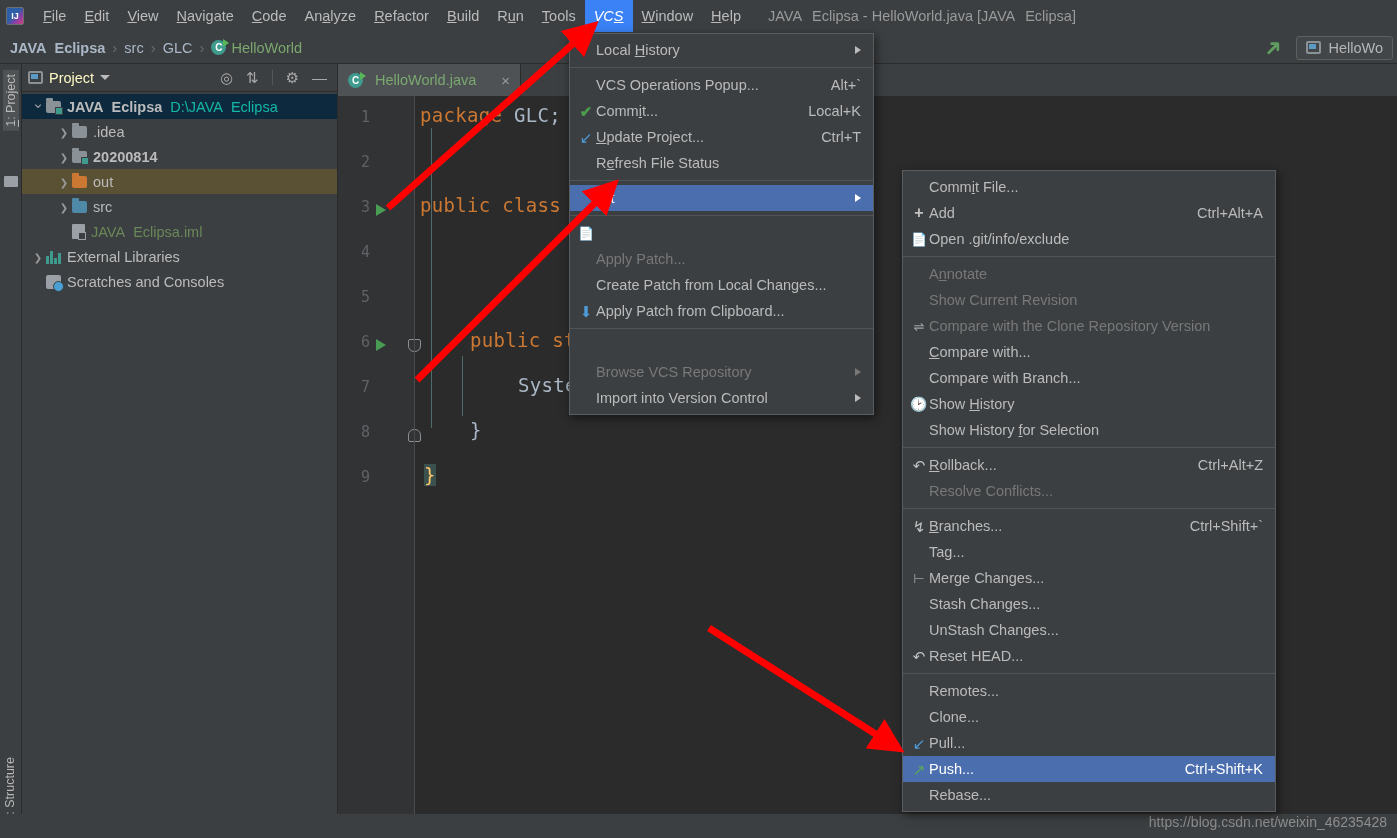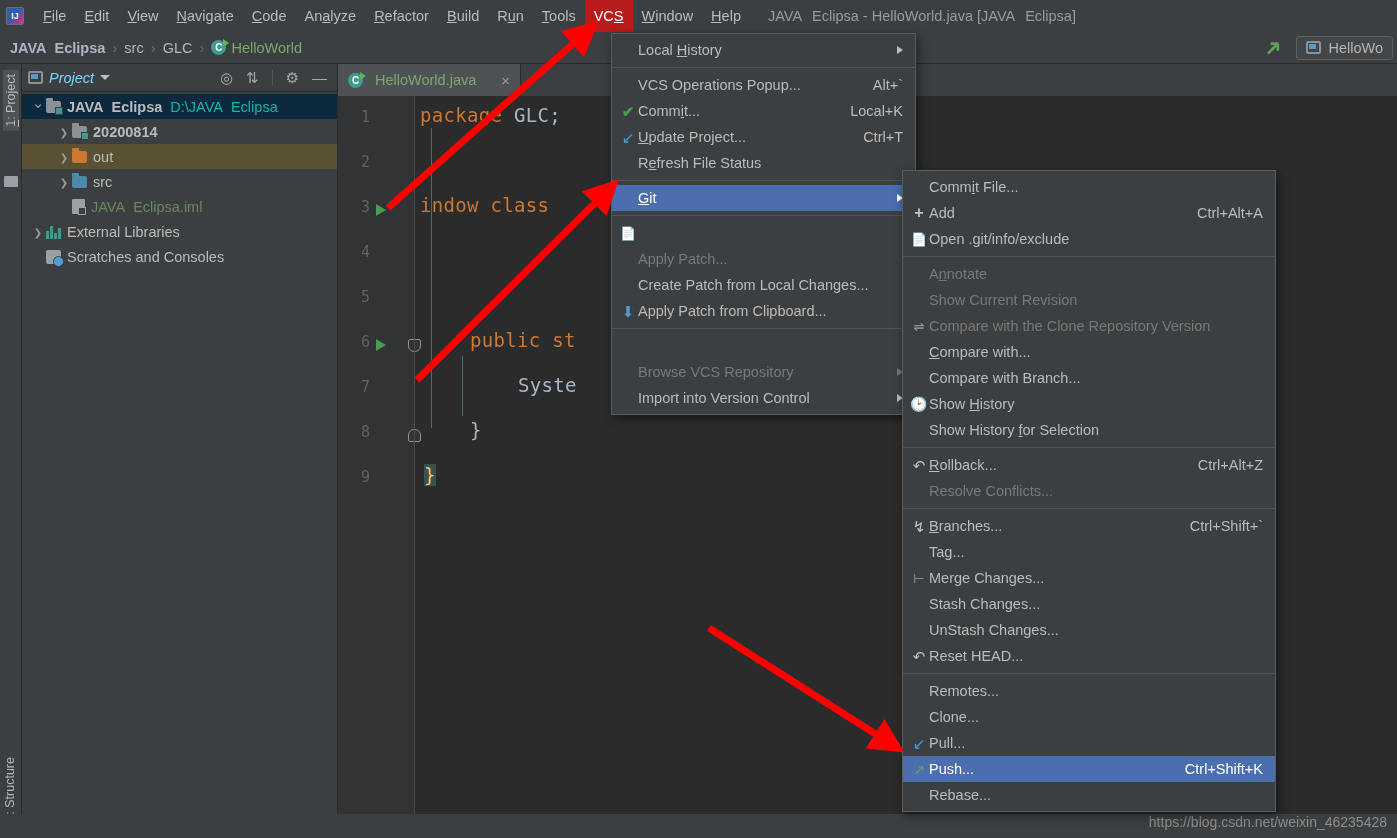--- a/index.html
+++ b/index.html
@@ -26,21 +26,21 @@
   #ide-logo::after {
     content: "IJ"; position: absolute; left: 0; top: 0; width: 100%; height: 100%;
     color: #fff; font-size: 9px; font-weight: bold; line-height: 16px; text-align: center;
     font-family: "Liberation Sans", sans-serif;
   }
   .menu-item {
     color: #bbbbbb; font-size: 14.5px; padding: 6px 9px; white-space: nowrap;
     line-height: 20px;
   }
   .menu-item .mn { text-decoration: underline; }
-  .menu-item.active { background: #b91c1c; color: #ffffff; }
+  .menu-item.active { background: #3b82f6; color: #ffffff; font-style: italic; }
   #win-title {
     color: #9a9a9a; font-size: 14.5px; margin-left: 18px; white-space: nowrap;
   }
   #win-title .seg { margin-right: 10px; }
 
   
   #navbar {
     position: absolute; left: 0; top: 32px; width: 1397px; height: 32px;
     background: #3c3f41; border-bottom: 1px solid #2b2b2b;
     display: flex; align-items: center; padding-left: 10px;
@@ -92,21 +92,21 @@
     background: #3c3f41; border-right: 1px solid #2b2b2b;
   }
   #project-header {
     height: 28px; display: flex; align-items: center; padding: 0 6px; gap: 6px;
     border-bottom: 1px solid #2b2b2b;
   }
   #project-header .ph-ic {
     width: 15px; height: 13px; border: 2px solid #8a9296; border-radius: 2px; position:relative;
   }
   #project-header .ph-ic::after{content:"";position:absolute;left:1px;top:1px;width:7px;height:5px;background:#5c9cc4;}
-  #project-title { color: #7dd3fc; font-size: 14.5px; font-style: italic; }
+  #project-title { color: #fef9c3; font-size: 14.5px; }
   .tri-down { width:0;height:0;border-left:5px solid transparent;border-right:5px solid transparent;border-top:5px solid #bbbbbb;}
   #ph-tools { margin-left: auto; display: flex; align-items: center; gap: 13px; padding-right: 4px; }
   .ph-btn { color: #a8a8a8; font-size: 15px; line-height: 1; }
   .vsep { width: 1px; height: 15px; background: #545759; }
   #project-tree { padding-top: 2px; font-size: 14.5px; }
   .tnode {
     height: 25px; display: flex; align-items: center; color: #bbbbbb; white-space: nowrap;
     padding-right: 6px;
   }
   .tnode.selected { background: #0d293e; }
@@ -181,21 +181,21 @@
   .mkey { margin-left: 40px; color: #bbbbbb; }
   .mrow.sel .mkey { color: #ffffff; }
   .marrow {
     margin-left: 30px; width: 0; height: 0;
     border-left: 6px solid #bbbbbb; border-top: 4px solid transparent; border-bottom: 4px solid transparent;
   }
   .mrow.sel .marrow { border-left-color: #ffffff; }
   .mrow.disabled .marrow { border-left-color: #787878; }
   .msep { height: 1px; background: #515456; margin: 4px 0; }
 
-  #vcs-menu { left: 611px; top: 33px; width: 305px; }
+  #vcs-menu { left: 569px; top: 33px; width: 305px; }
   #git-menu { left: 902px; top: 170px; width: 374px; }
 
   
   .g-check { color: #4b9c4b; font-weight: bold; font-size: 15px; }
   .g-dl { color: #4e9ad6; font-size: 15px; display:inline-block; transform: rotate(0deg); }
   .g-up { color: #5ba85b; font-size: 15px; }
   .g-plus { color: #c2c2c2; font-weight: bold; font-size: 16px; }
   .g-clock { color: #9aa0a6; font-size: 14px; }
   .g-undo { color: #c2c2c2; font-size: 15px; }
   .g-branch { color: #c2c2c2; font-size: 15px; }
@@ -283,20 +283,25 @@
 
       <div class="tnode selected" style="padding-left:8px">
         <span class="chev open"></span>
         <span class="ic-folder gray mod"></span>
         <span class="t-bold">JAVA</span>
         <span class="t-bold t-gap">Eclipsa</span>
         <span class="t-dim t-gap">D:\JAVA</span>
         <span class="t-dim t-gap">Eclipsa</span>
       </div>
 
+      <div class="tnode" style="padding-left:34px">
+        <span class="chev closed"></span>
+        <span class="ic-folder gray"></span>
+        <span>.idea</span>
+      </div>
 
       <div class="tnode" style="padding-left:34px">
         <span class="chev closed"></span>
         <span class="ic-folder gray mod"></span>
         <span class="t-bold">20200814</span>
       </div>
 
       <div class="tnode hover" style="padding-left:34px">
         <span class="chev closed"></span>
         <span class="ic-folder orange"></span>
@@ -358,21 +363,21 @@
         <span class="runmark" style="top:108px"></span>
         <span class="runmark" style="top:243px"></span>
         <span class="fold top" style="top:243px"></span>
         <span class="fold bot" style="top:333px"></span>
       </div>
       <div id="code-sep"></div>
       <div id="indent-guide"></div>
       <div id="indent-guide2"></div>
 
       <div class="code-line" style="top:8px"><span class="kw">package</span><span class="pkg"> GLC;</span></div>
-      <div class="code-line kw" style="top:98px">indow class</div>
+      <div class="code-line kw" style="top:98px">public class</div>
       <div class="code-line kw" style="top:233px; left:132px">public st</div>
       <div class="code-line" style="top:278px; left:180px; color:#a9b7c6">Syste</div>
       <div class="code-line" style="top:323px; left:132px; color:#a9b7c6">}</div>
       <div class="code-line brace-hl" style="top:368px; left:86px">}</div>
     </div>
   </div>
 
   <div id="bottom-bar"></div>
   <div id="watermark">https://blog.csdn.net/weixin_46235428</div>
 

